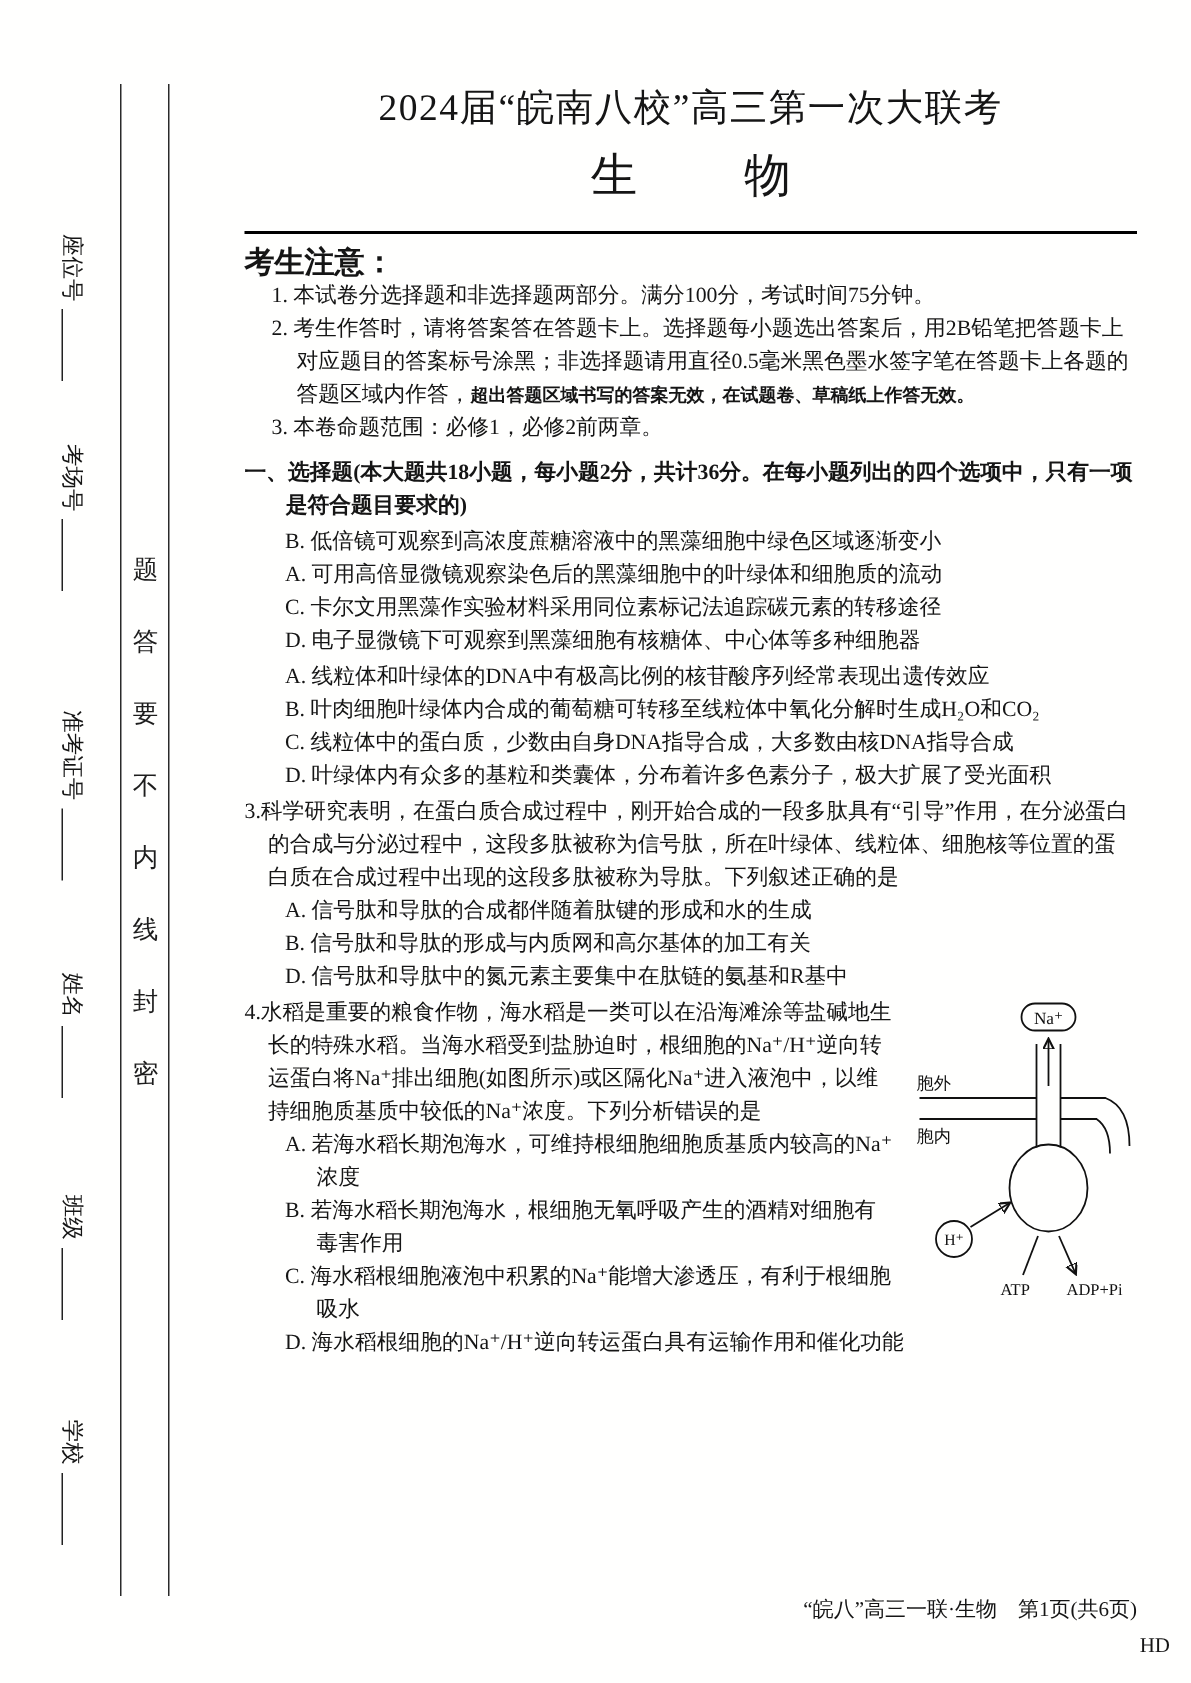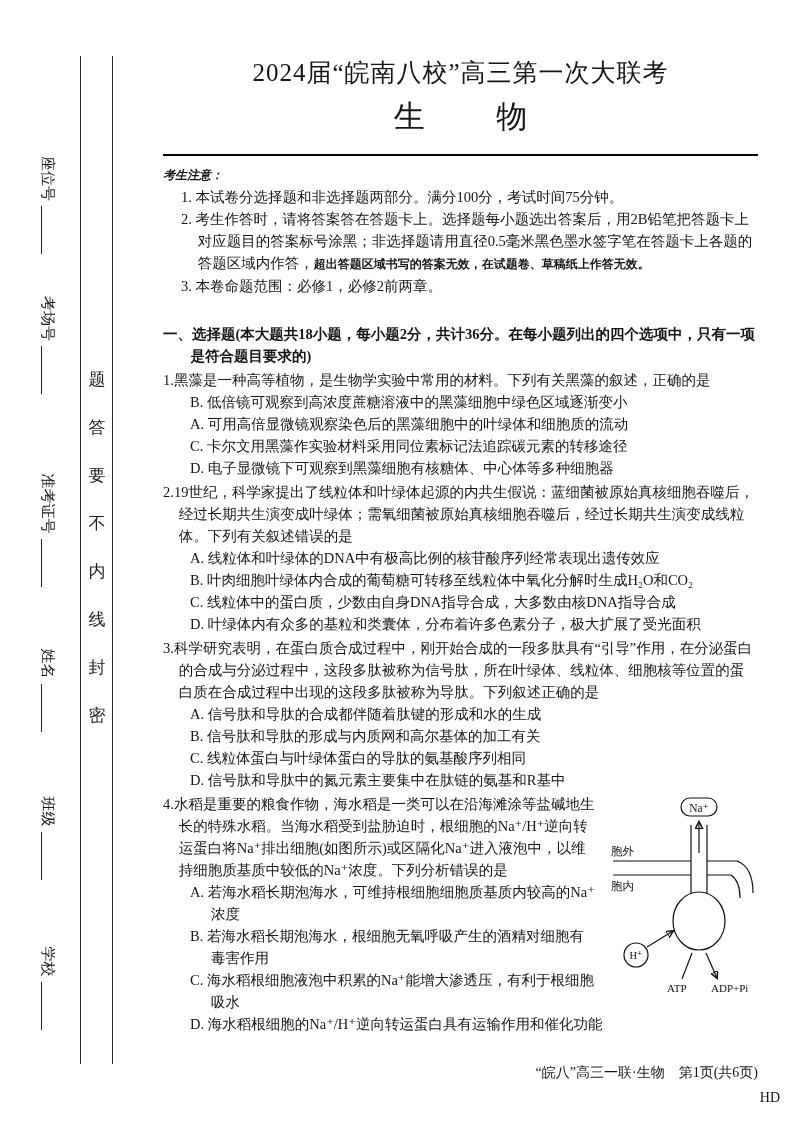--- a/index.html
+++ b/index.html
@@ -15,26 +15,26 @@
   .side-field .blank { display:inline-block; width:48px; height:14px; border-bottom:1.2px solid #222; }
   .seal-text-col { position:absolute; left:87px; top:368px; width:20px; display:flex; flex-direction:column; gap:25px; align-items:center; font-size:17px; color:#1d1d1d; }
 
   
   .main { position:absolute; left:163px; top:0; width:595px; font-size:14.5px; line-height:22px; }
   .doc-title { margin-top:62px; text-align:center; font-size:25px; font-weight:normal; letter-spacing:1px; }
   .doc-subject { margin-top:22px; text-align:center; font-size:31px; font-weight:normal; letter-spacing:2.3em; text-indent:2.3em; }
   .rule { margin-top:26px; border:none; border-top:2px solid #000; }
 
   .notice { margin-top:8px; }
-  .notice-label { font-size:12px; font-weight:bold;font-style:italic; }
+  .notice-label { font-size:20px; font-weight:bold; }
   .notice-items { margin-left:18px; }
   .notice-item { padding-left:1.15em; text-indent:-1.15em; }
   .notice-bold { font-weight:bold; font-size:12px; }
 
-  .section-heading { margin-top:26px; font-weight:bold; padding-left:1.9em; text-indent:-1.9em; }
+  .section-heading { margin-top:8px; font-weight:bold; padding-left:1.9em; text-indent:-1.9em; }
 
   .question { margin-top:2px; }
   .q-stem { padding-left:1.08em; text-indent:-1.08em; }
   .q-option { margin-left:27px; padding-left:1.45em; text-indent:-1.45em; }
 
   .q4-figure { float:right; width:152px; height:212px; margin:2px 0 2px 8px; }
   .q4-figure text { font-family:"Liberation Serif","DejaVu Serif",serif; fill:#111; }
   .q4-figure line, .q4-figure path, .q4-figure rect, .q4-figure circle, .q4-figure ellipse { stroke:#111; fill:none; stroke-width:1.2; }
 
   .footer { position:absolute; left:163px; width:595px; bottom:40px; text-align:right; font-size:14px; }
@@ -96,40 +96,37 @@
       <div class="notice-items">
         <div class="notice-item">1. 本试卷分选择题和非选择题两部分。满分100分，考试时间75分钟。</div>
         <div class="notice-item"><span>2. 考生作答时，请将答案答在答题卡上。选择题每小题选出答案后，用2B铅笔把答题卡上对应题目的答案标号涂黑；非选择题请用直径0.5毫米黑色墨水签字笔在答题卡上各题的答题区域内作答，</span><span class="notice-bold">超出答题区域书写的答案无效，在试题卷、草稿纸上作答无效。</span></div>
         <div class="notice-item">3. 本卷命题范围：必修1，必修2前两章。</div>
       </div>
     </div>
 
     <div class="section-heading">一、选择题(本大题共18小题，每小题2分，共计36分。在每小题列出的四个选项中，只有一项是符合题目要求的)</div>
 
     <div class="question">
-      <div class="q-stem"><span>1.</span><span>黑藻是一种高等植物，是生物学实验中常用的材料。下列有关黑藻的叙述，正确的是</span></div>
       <div class="q-option">B. 低倍镜可观察到高浓度蔗糖溶液中的黑藻细胞中绿色区域逐渐变小</div>
       <div class="q-option">A. 可用高倍显微镜观察染色后的黑藻细胞中的叶绿体和细胞质的流动</div>
       <div class="q-option">C. 卡尔文用黑藻作实验材料采用同位素标记法追踪碳元素的转移途径</div>
       <div class="q-option">D. 电子显微镜下可观察到黑藻细胞有核糖体、中心体等多种细胞器</div>
     </div>
 
     <div class="question">
-      <div class="q-stem"><span>2.</span><span>19世纪，科学家提出了线粒体和叶绿体起源的内共生假说：蓝细菌被原始真核细胞吞噬后，经过长期共生演变成叶绿体；需氧细菌被原始真核细胞吞噬后，经过长期共生演变成线粒体。下列有关叙述错误的是</span></div>
       <div class="q-option">A. 线粒体和叶绿体的DNA中有极高比例的核苷酸序列经常表现出遗传效应</div>
       <div class="q-option">B. 叶肉细胞叶绿体内合成的葡萄糖可转移至线粒体中氧化分解时生成H₂O和CO₂</div>
       <div class="q-option">C. 线粒体中的蛋白质，少数由自身DNA指导合成，大多数由核DNA指导合成</div>
       <div class="q-option">D. 叶绿体内有众多的基粒和类囊体，分布着许多色素分子，极大扩展了受光面积</div>
     </div>
 
     <div class="question">
       <div class="q-stem"><span>3.</span><span>科学研究表明，在蛋白质合成过程中，刚开始合成的一段多肽具有“引导”作用，在分泌蛋白的合成与分泌过程中，这段多肽被称为信号肽，所在叶绿体、线粒体、细胞核等位置的蛋白质在合成过程中出现的这段多肽被称为导肽。下列叙述正确的是</span></div>
       <div class="q-option">A. 信号肽和导肽的合成都伴随着肽键的形成和水的生成</div>
       <div class="q-option">B. 信号肽和导肽的形成与内质网和高尔基体的加工有关</div>
-      <div class="q-option">C. 线粒体蛋白与叶绿体蛋白的导肽的氨基酸序列相同</div>
       <div class="q-option">D. 信号肽和导肽中的氮元素主要集中在肽链的氨基和R基中</div>
     </div>
 
     <div class="question clearfix">
       <svg class="q4-figure" viewBox="0 0 150 212" aria-hidden="false">
         <defs>
           <marker id="arr" markerWidth="7" markerHeight="7" refX="5.5" refY="3" orient="auto">
             <path d="M0,0 L6,3 L0,6 z" fill="#111" stroke="none"></path>
           </marker>
         </defs>

